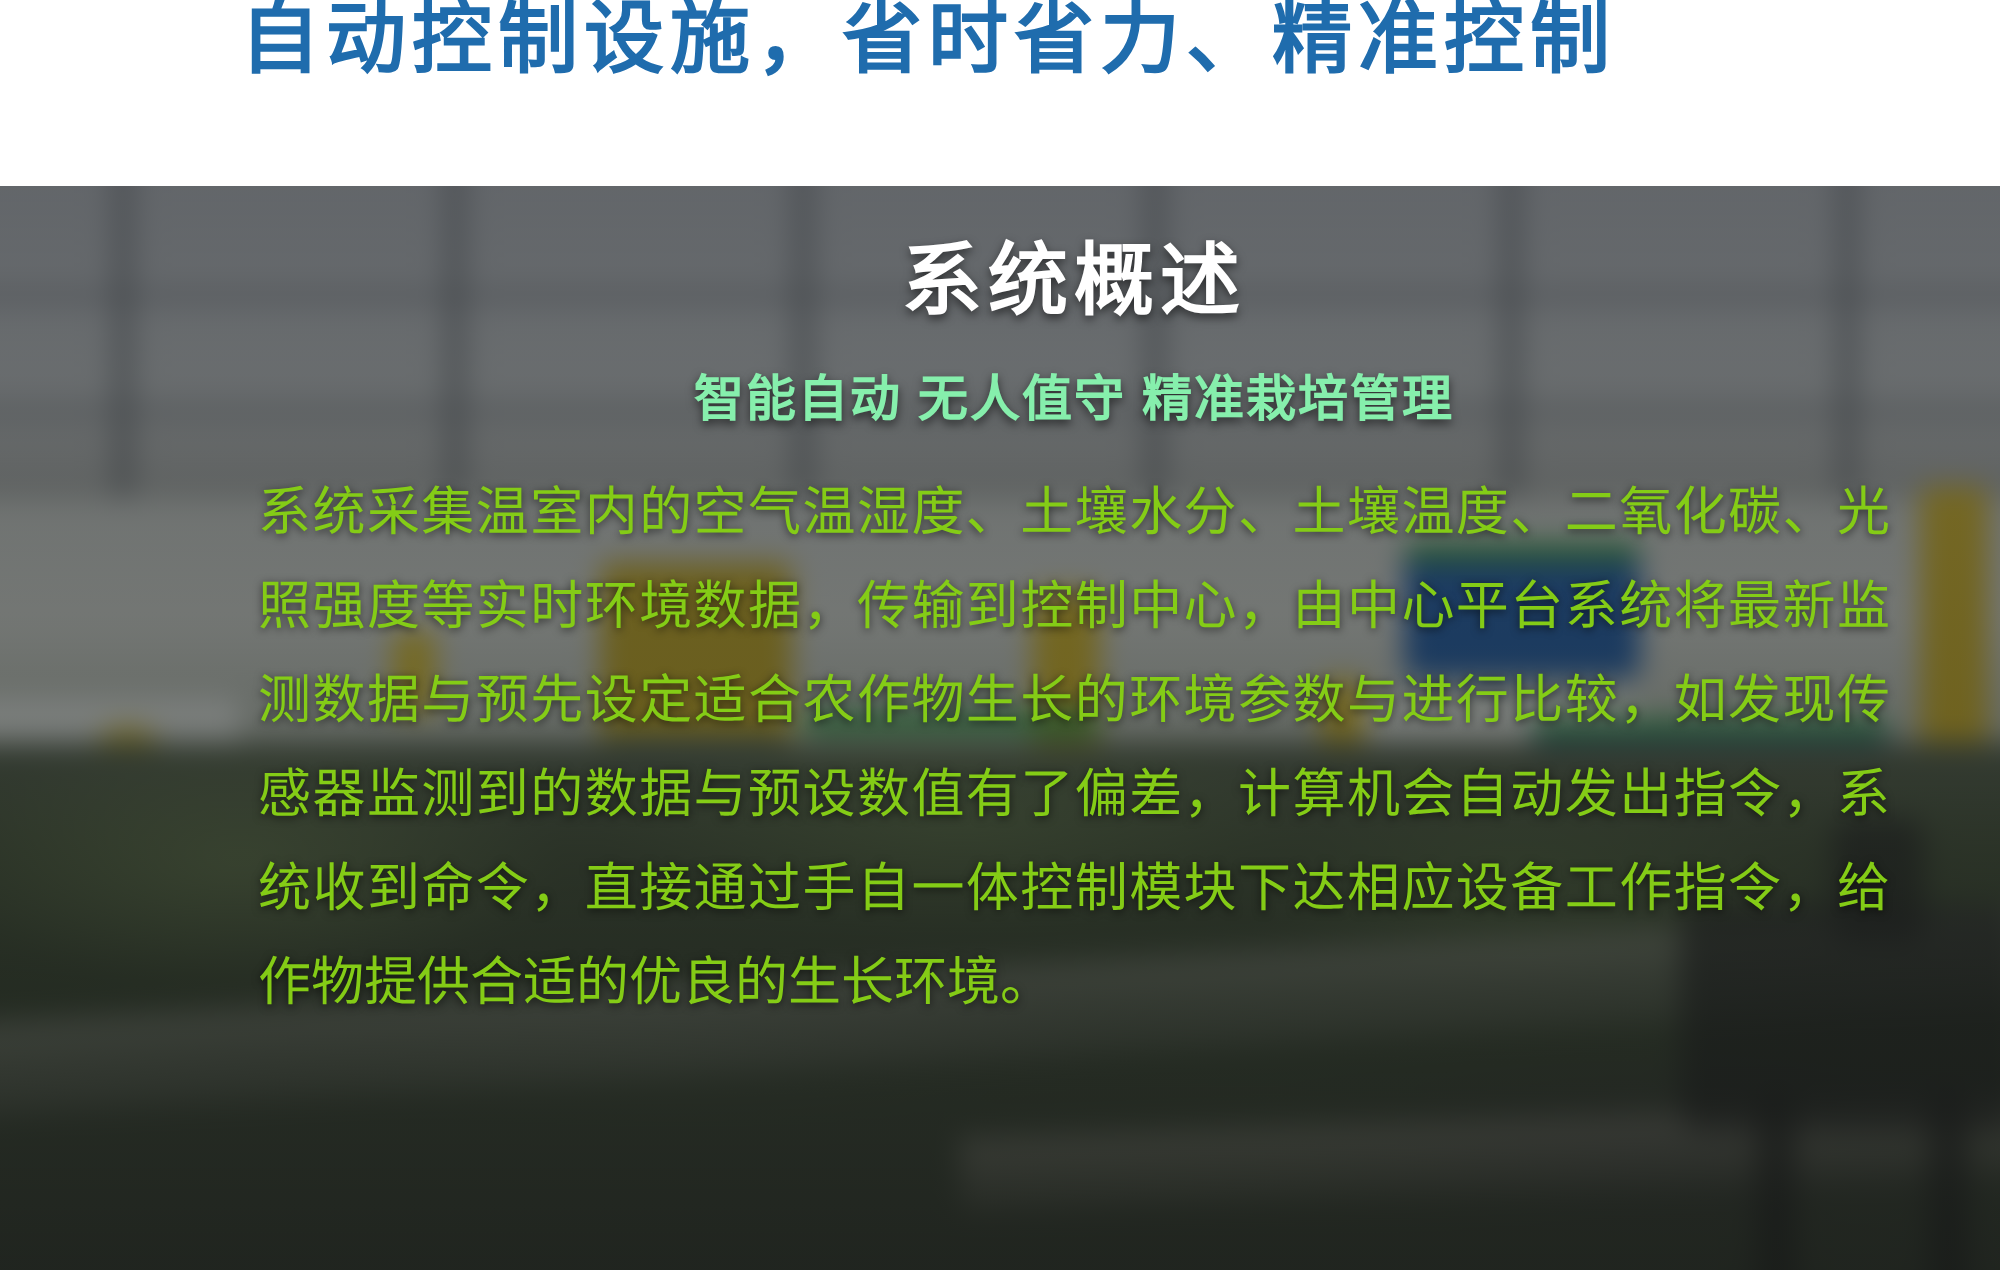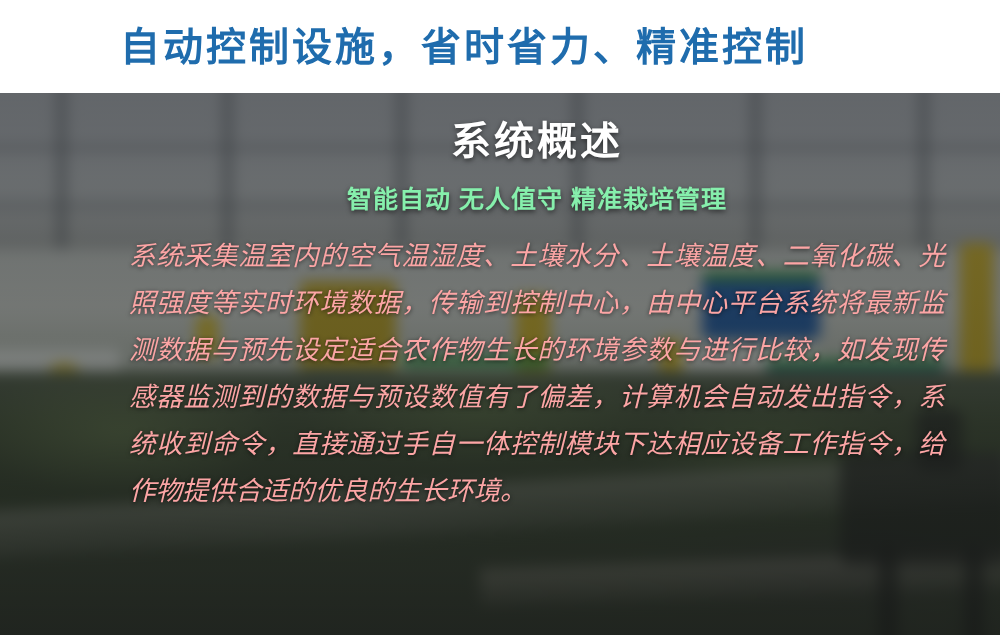--- a/index.html
+++ b/index.html
@@ -20,21 +20,21 @@
     background:#ffffff;
   }
 
   
   .header-band {
     position:absolute;
     left:0; top:0;
     width:928px; height:93px;
     background:#ffffff;
     display:flex;
-    align-items:center;
+    align-items:flex-start;
     justify-content:center;
   }
   .header-title {
     color:#1f6cad;
     font-size:40px;
     font-weight:bold;
     letter-spacing:3px;
     line-height:1;
     white-space:nowrap;
   }
@@ -144,28 +144,27 @@
     text-align:center;
     color:#86efac;
     font-size:25px;
     font-weight:bold;
     letter-spacing:1px;
     margin-top:14px;
     text-shadow:0 2px 5px rgba(0,0,0,.6);
   }
   .overview-body {
     margin-top:18px;
-    color:#fca5a5;
+    color:#84cc16;
     font-size:26.5px;
     line-height:47px;
     text-align:justify;
     text-align-last:left;
     letter-spacing:0px;
     text-shadow:0 1px 4px rgba(0,0,0,.65);
-    font-style:italic;
   }
 </style>
 </head>
 <body>
 
 <div id="page">
 
   <div class="header-band">
     <div class="header-title">自动控制设施，省时省力、精准控制</div>
   </div>

